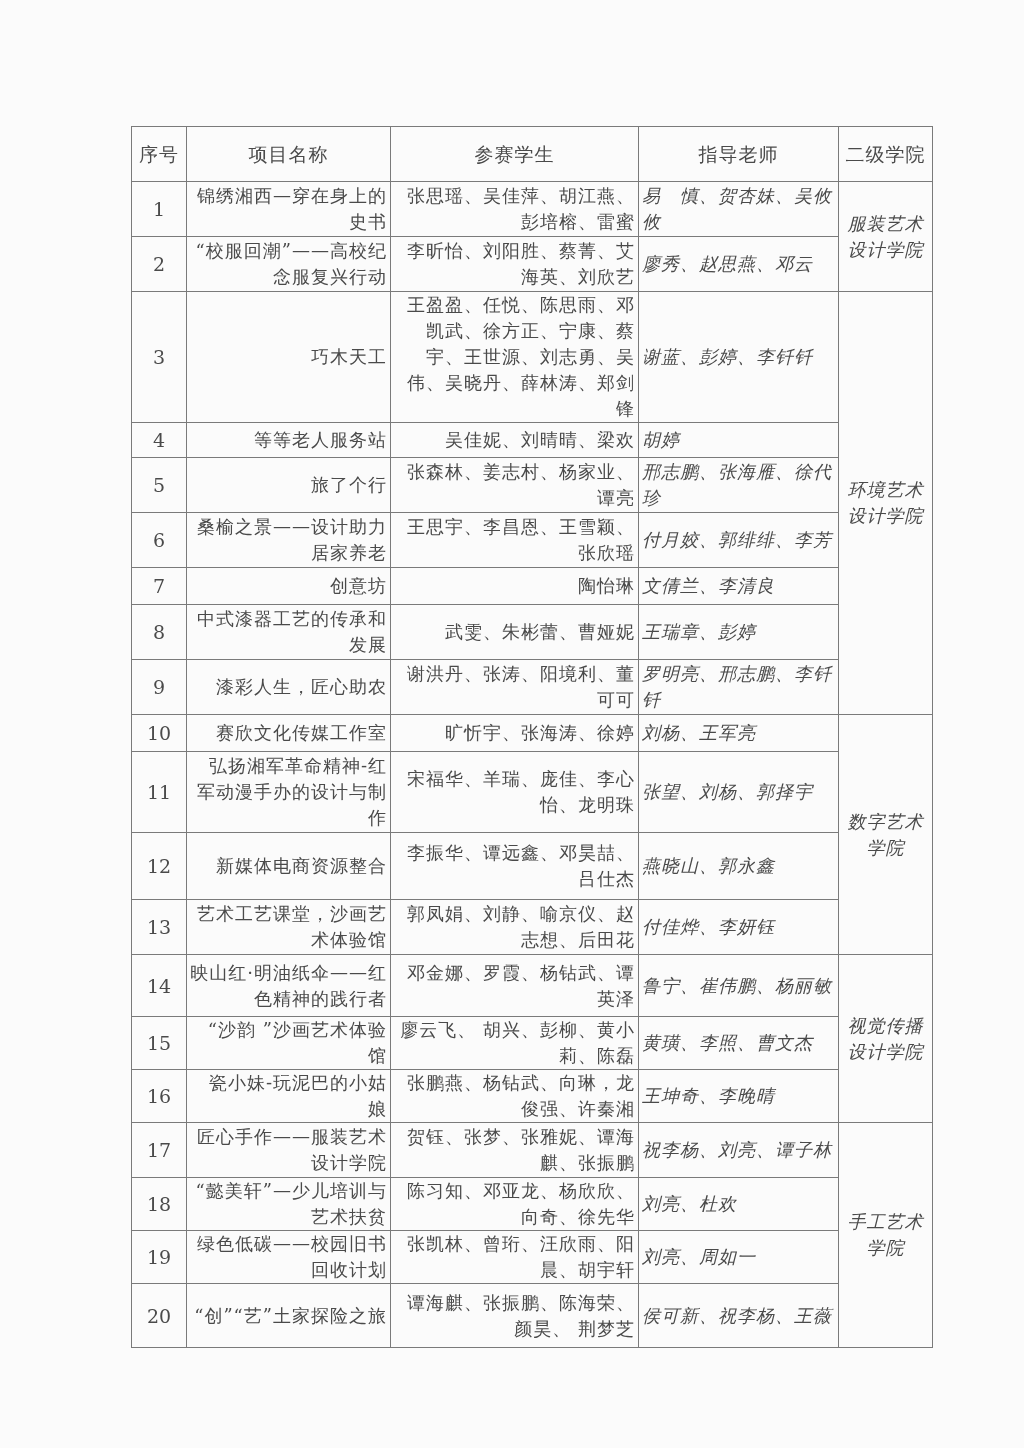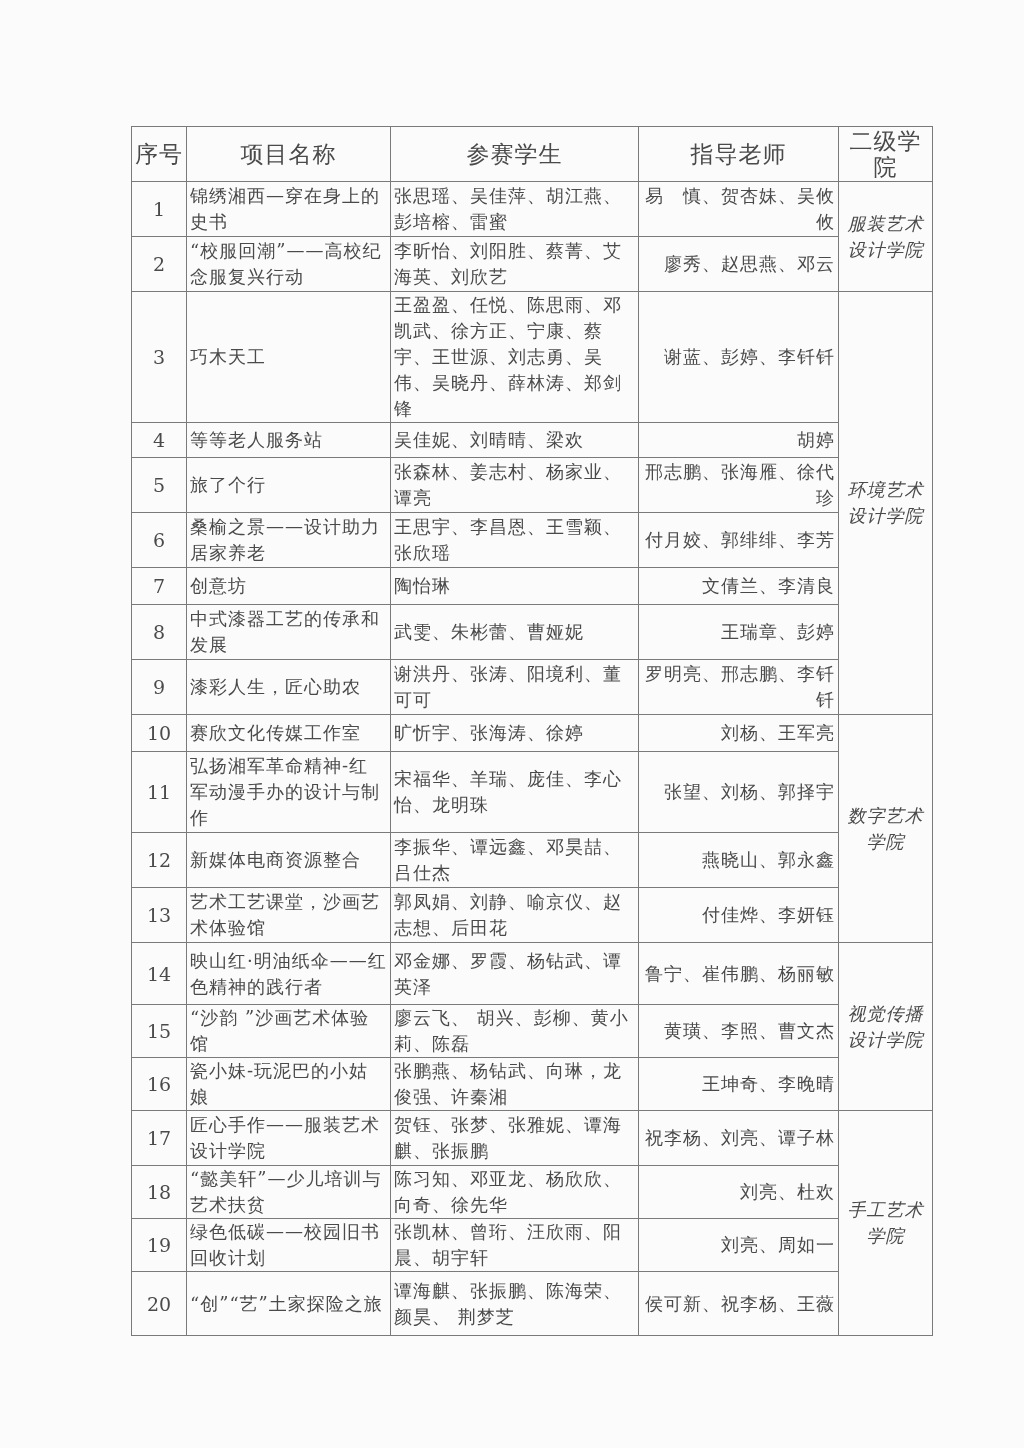--- a/index.html
+++ b/index.html
@@ -21,24 +21,24 @@
   td, th {
     border: 1.5px solid #7a7a7a;
     padding: 0 3px;
     font-size: 18px;
     line-height: 26px;
     font-weight: normal;
     vertical-align: middle;
     letter-spacing: 1px;
     overflow: hidden;
   }
-  th { text-align: center; font-size: 23px; }
+  th { text-align: center; font-size: 19px; }
   td.num { text-align: center; font-size: 19px; letter-spacing: 0; }
-  td.proj, td.stud { text-align: left; margin-left: 45px; }
-  td.teach { text-align: right; }
+  td.proj, td.stud { text-align: right; margin-left: 45px; }
+  td.teach { text-align: left; font-style: italic; }
   td.college { text-align: center; padding: 0 6px; font-style: italic; }
 </style>
 </head>
 <body>
 
 <table>
   <colgroup>
     <col style="width:55px">
       <col style="width:204px">
       <col style="width:248px">
@@ -117,21 +117,21 @@
       <td class="stud">旷忻宇、张海涛、徐婷</td>
       <td class="teach">刘杨、王军亮</td>
       <td class="college" rowspan="4">数字艺术学院</td>
     </tr>
     <tr style="height:81px">
       <td class="num">11</td>
       <td class="proj">弘扬湘军革命精神-红军动漫手办的设计与制作</td>
       <td class="stud">宋福华、羊瑞、庞佳、李心怡、龙明珠</td>
       <td class="teach">张望、刘杨、郭择宇</td>
     </tr>
-    <tr style="height:55px">
+    <tr style="height:67px">
       <td class="num">12</td>
       <td class="proj">新媒体电商资源整合</td>
       <td class="stud">李振华、谭远鑫、邓昊喆、吕仕杰</td>
       <td class="teach">燕晓山、郭永鑫</td>
     </tr>
     <tr style="height:55px">
       <td class="num">13</td>
       <td class="proj">艺术工艺课堂，沙画艺术体验馆</td>
       <td class="stud">郭凤娟、刘静、喻京仪、赵志想、后田花</td>
       <td class="teach">付佳烨、李妍钰</td>

